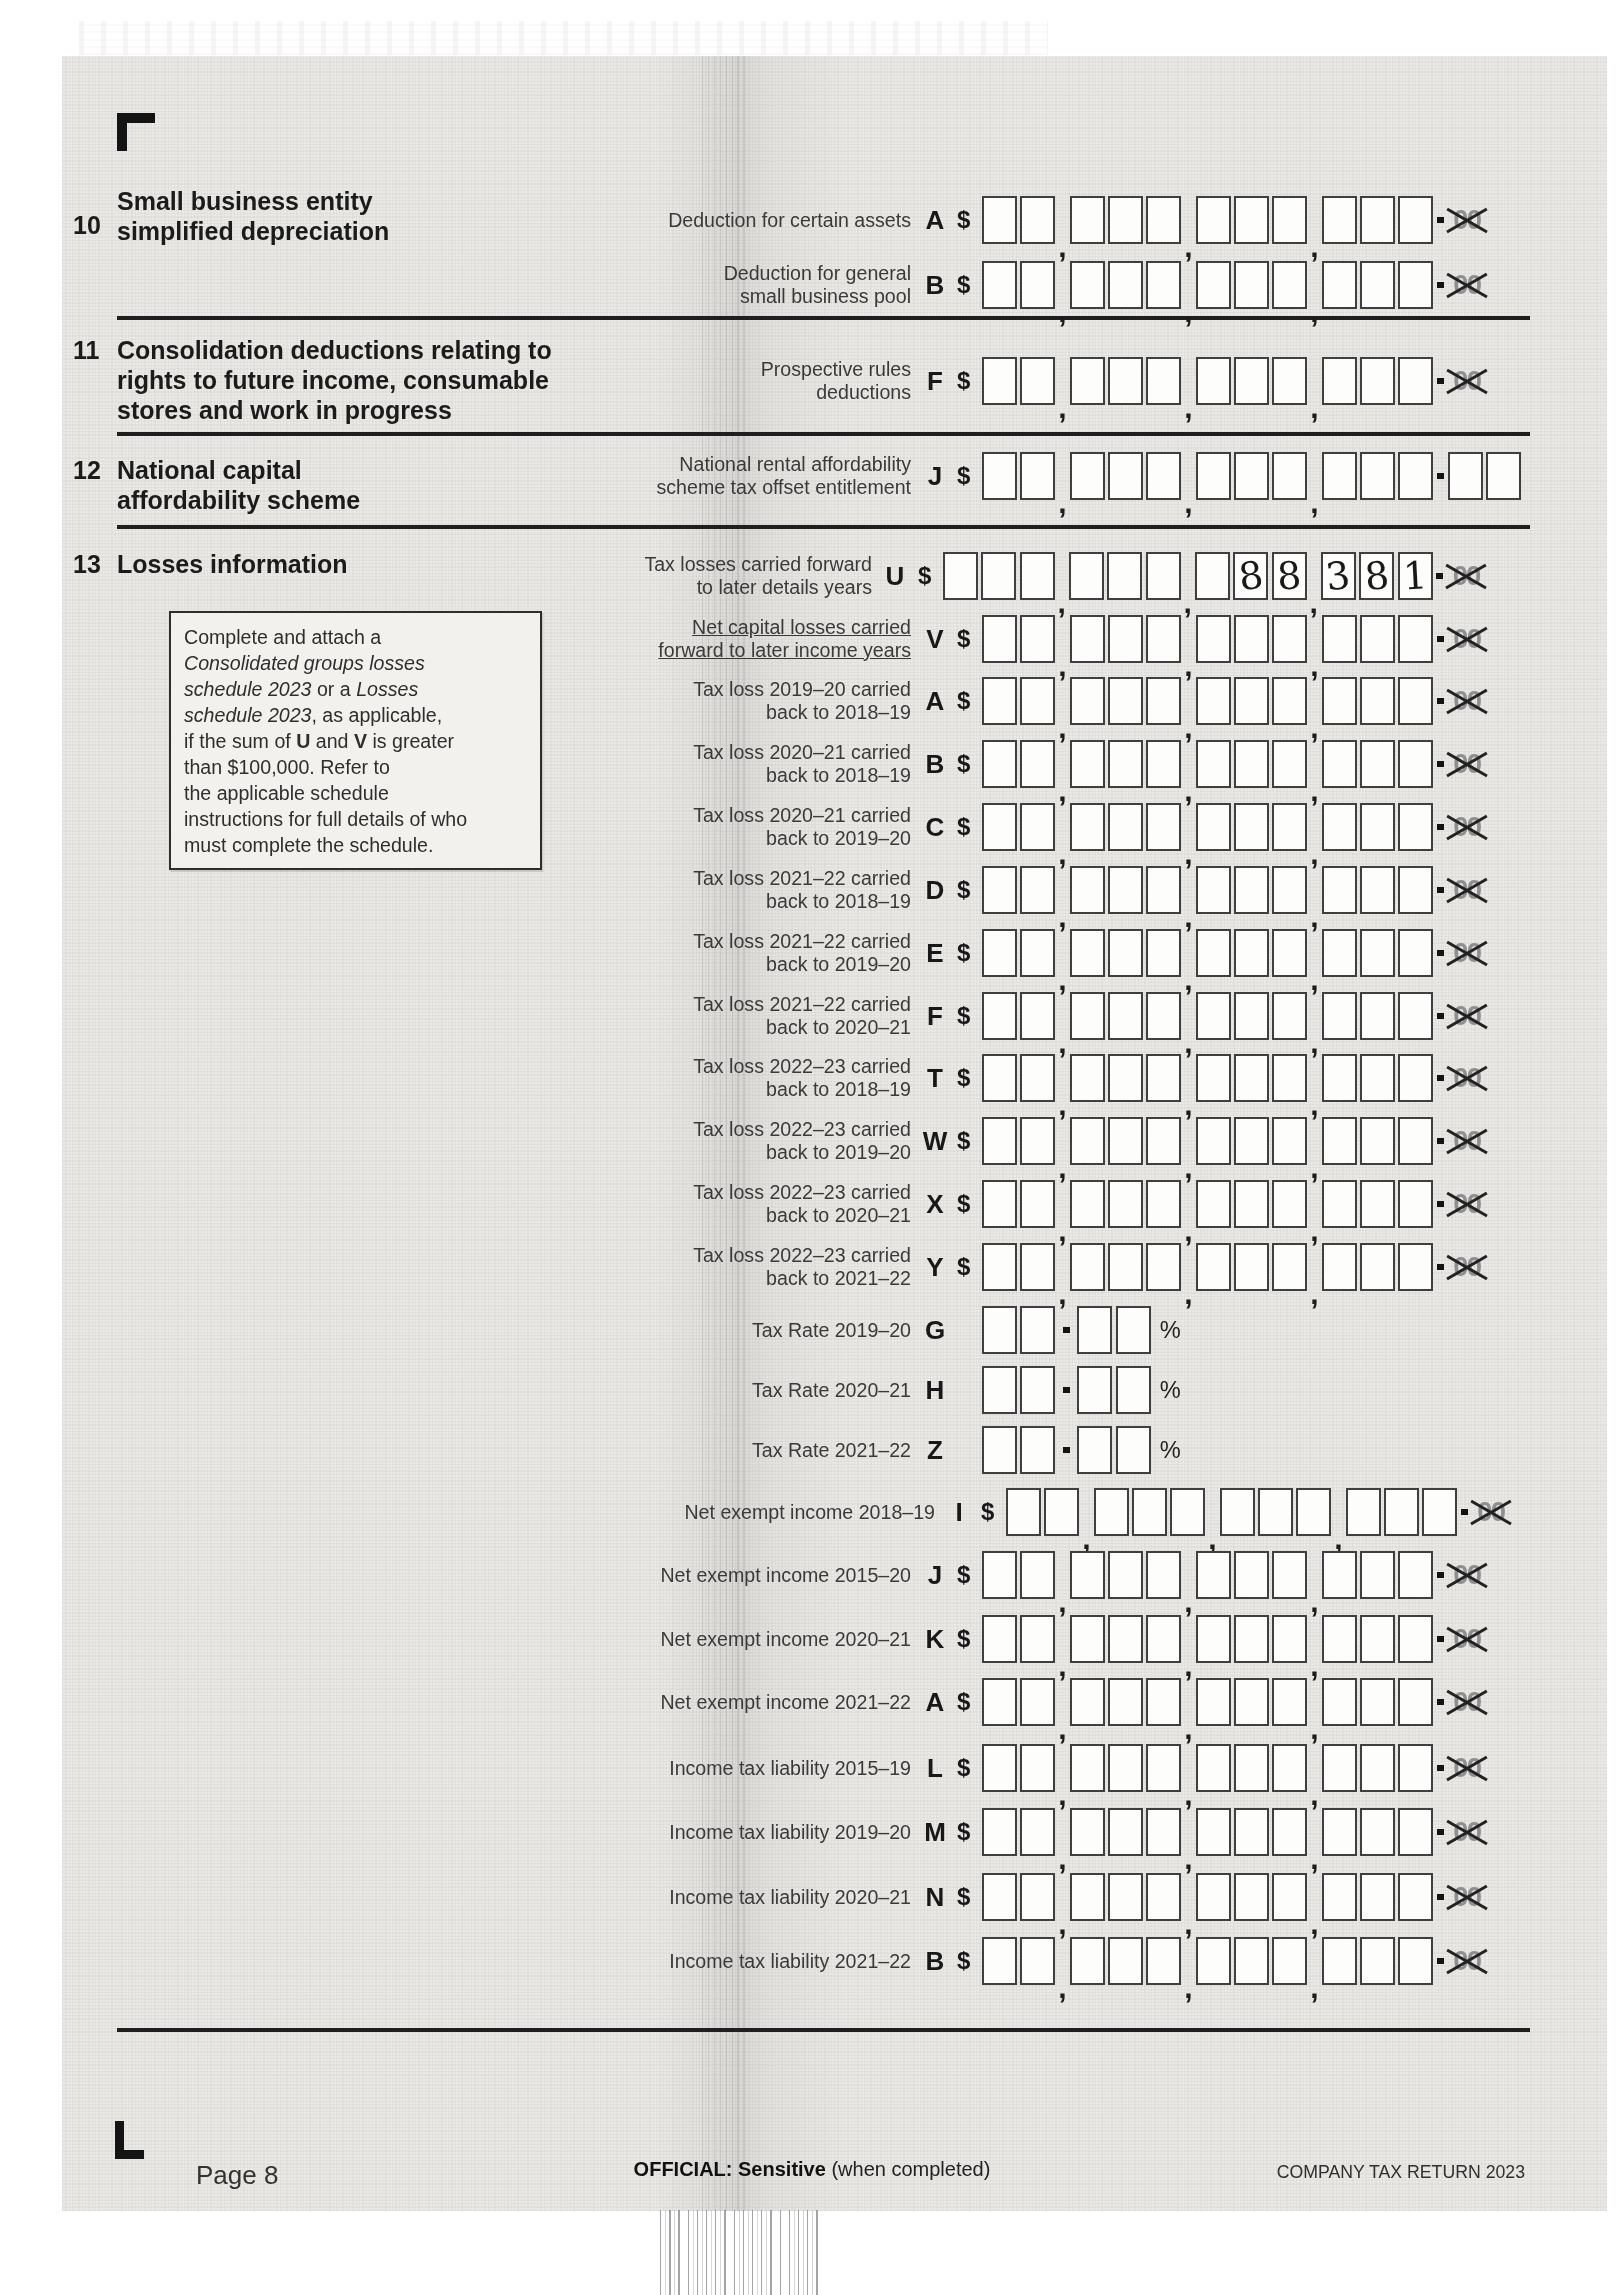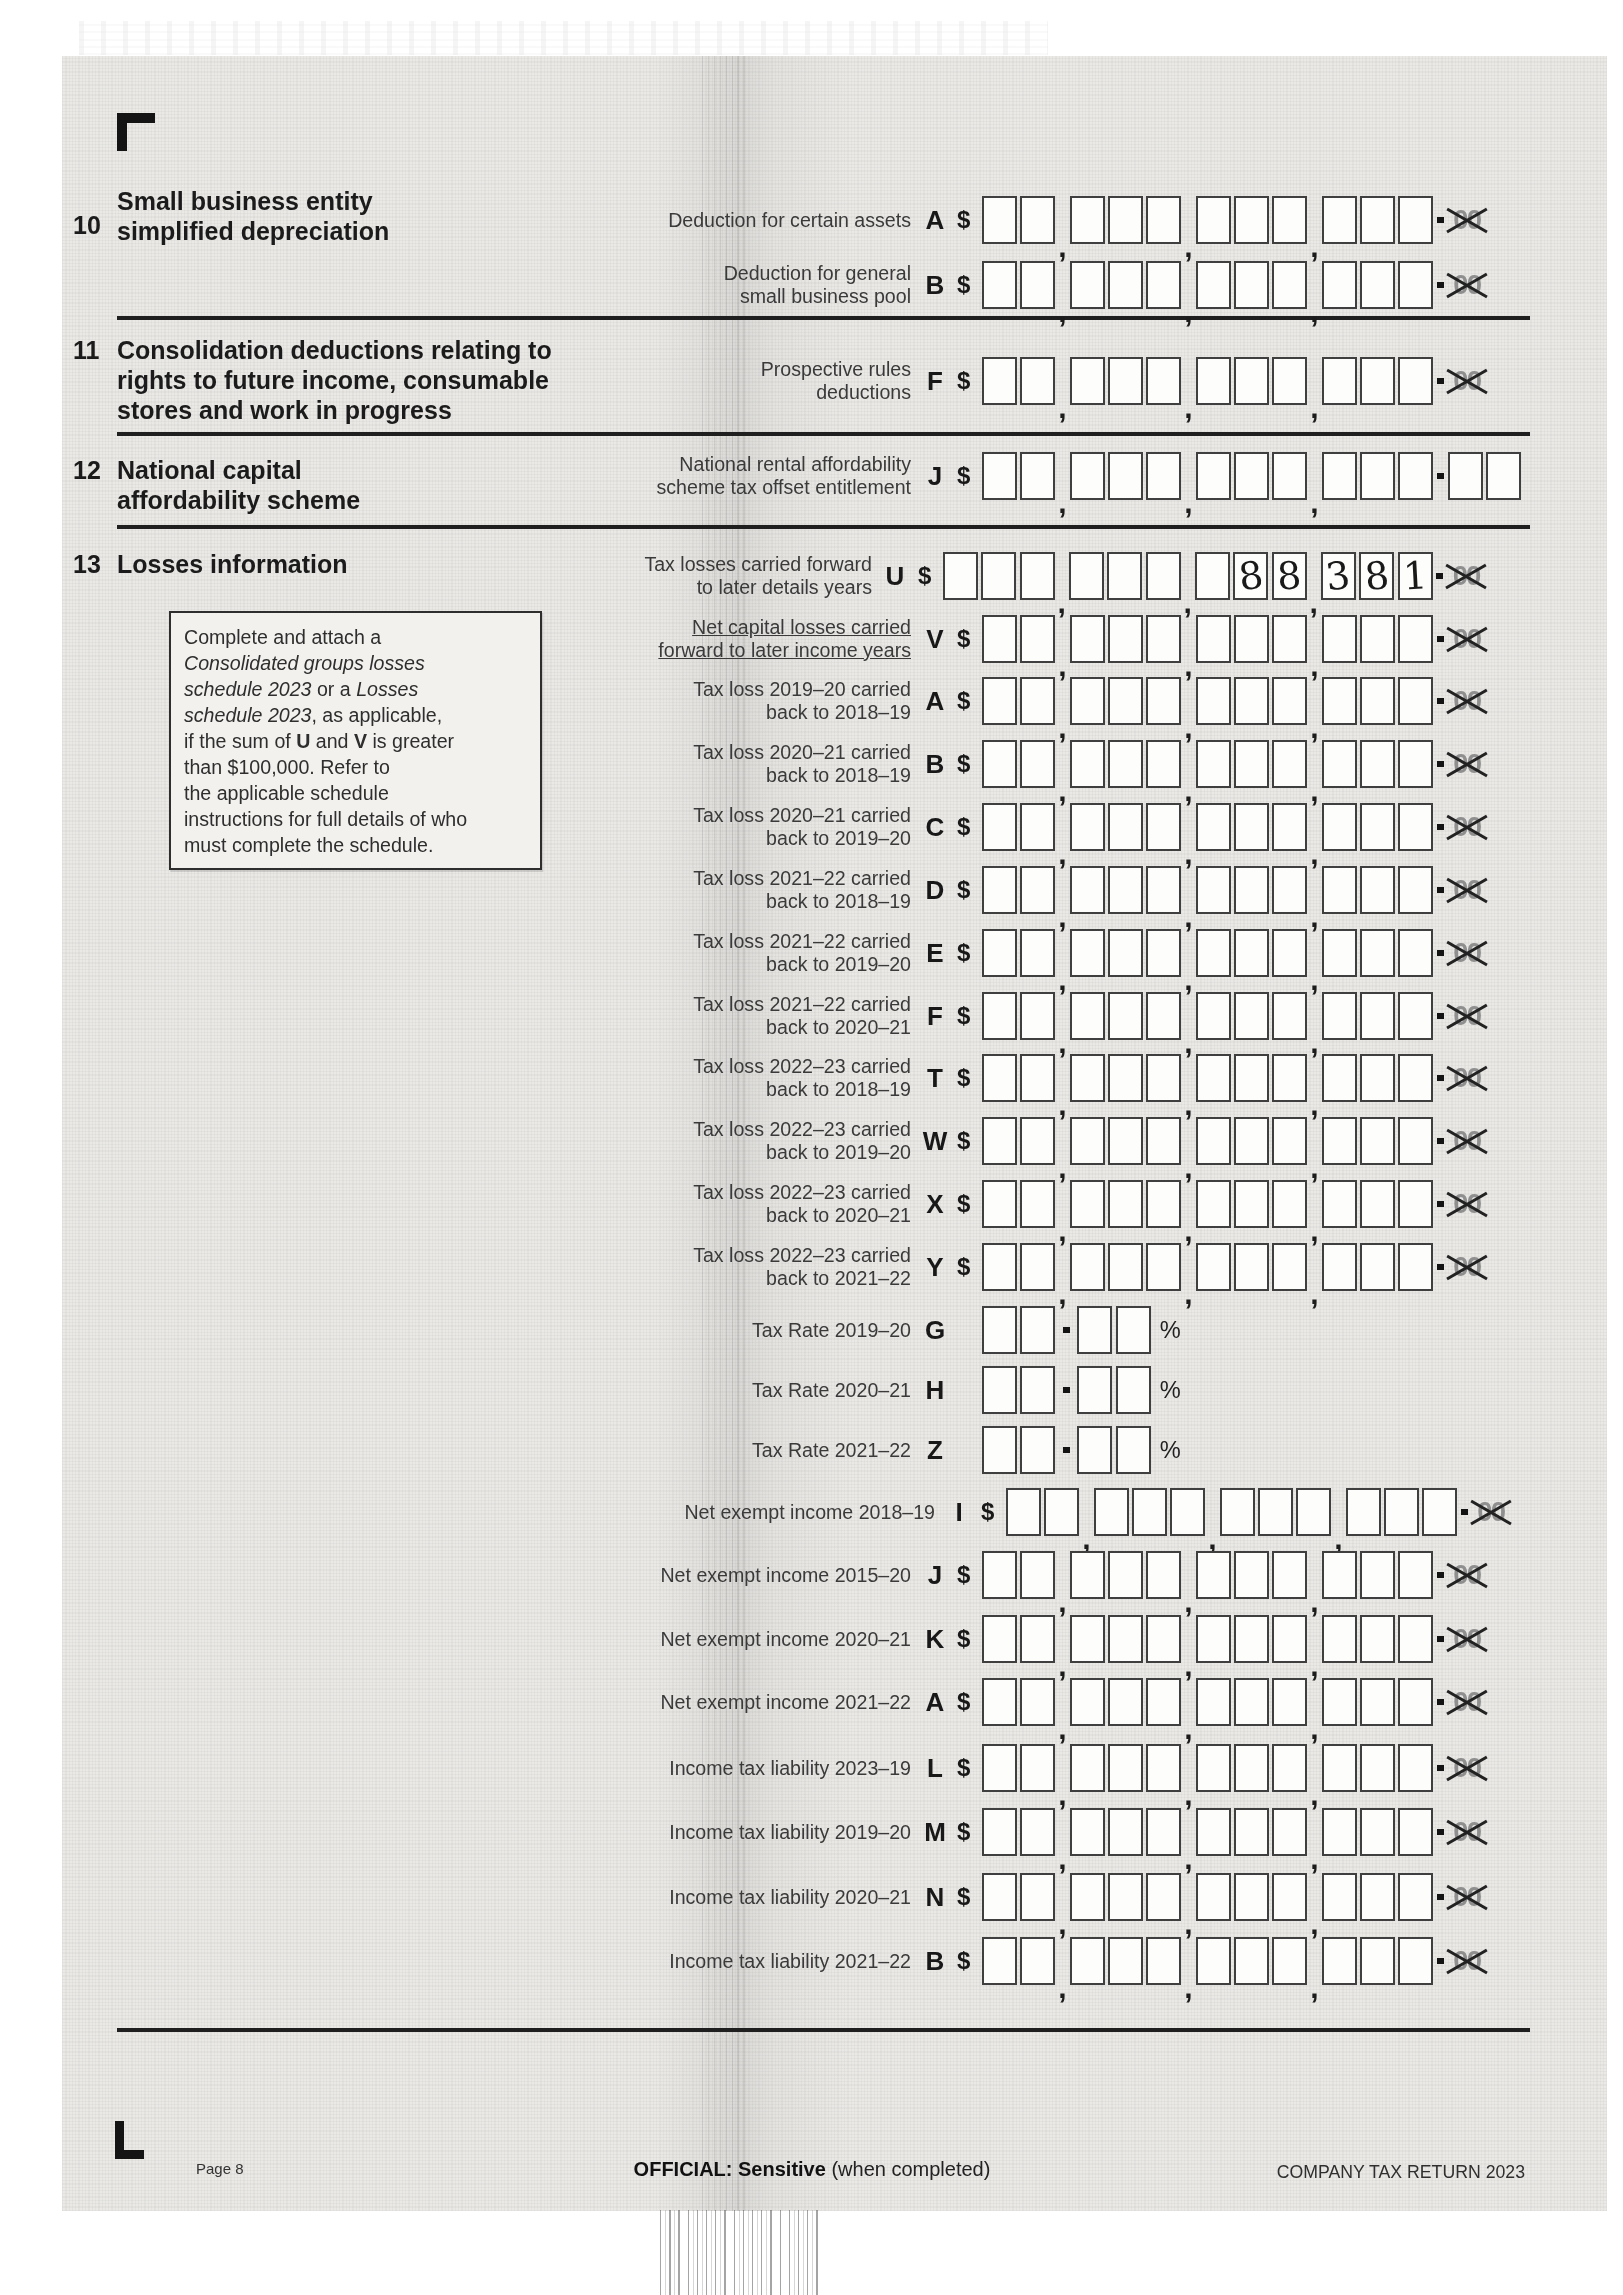--- a/index.html
+++ b/index.html
@@ -49,21 +49,21 @@
        background:#222;margin-top:-1.3px;}
   .c00::before{transform:rotate(30deg);}
   .c00::after{transform:rotate(-30deg);}
   .pct{font-size:23.6px;color:#222;line-height:48px;margin-left:9.2px;}
   .hand{font-family:"DejaVu Serif", serif;font-size:38px;color:#191919;line-height:39px;}
   .note{position:absolute;left:169px;top:611px;width:343px;background:#f2f1ee;
         border:2px solid #2e2e2e;padding:10.5px 13px;box-shadow:1.3px 2px 0 rgba(0,0,0,.12);}
   .note-line{font-size:19.6px;line-height:26px;color:#2e2e2e;white-space:nowrap;}
   .it{font-style:italic;}
   .bd{font-weight:bold;}
-  .footer-page{position:absolute;left:196px;top:2160px;font-size:15px;color:#333;}
+  .footer-page{position:absolute;left:196px;top:2160px;font-size:26px;color:#333;}
   .footer-center{position:absolute;left:812px;top:2158px;transform:translateX(-50%);
                  font-size:20px;color:#222;white-space:nowrap;}
   .footer-center b{font-weight:bold;color:#111;}
   .footer-right{position:absolute;right:98px;top:2162px;font-size:17.7px;color:#2f2f2f;}
 </style>
 </head>
 <body>
 
 <div class="page">
   <div class="paper"></div>
@@ -879,21 +879,21 @@
             <span class="cell"></span>
           </span>
           <span class="dotspan">
             <i></i>
           </span>
           <span class="c00">00</span>
         </div>
       </div>
       <div class="row" style="top: 1744px;">
         <div class="lbl" style="right: 712px;">
-          <div>Income tax liability 2023–19</div>
+          <div>Income tax liability 2015–19</div>
         </div>
         <span class="letter" style="left: 920px;">L</span>
         <span class="dollar" style="left: 957px;">$</span>
         <div class="boxes" style="left: 982px;">
           <span class="grp">
             <span class="cell"></span>
             <span class="cell"></span>
           </span>
           <span class="comma">,</span>
           <span class="grp">

